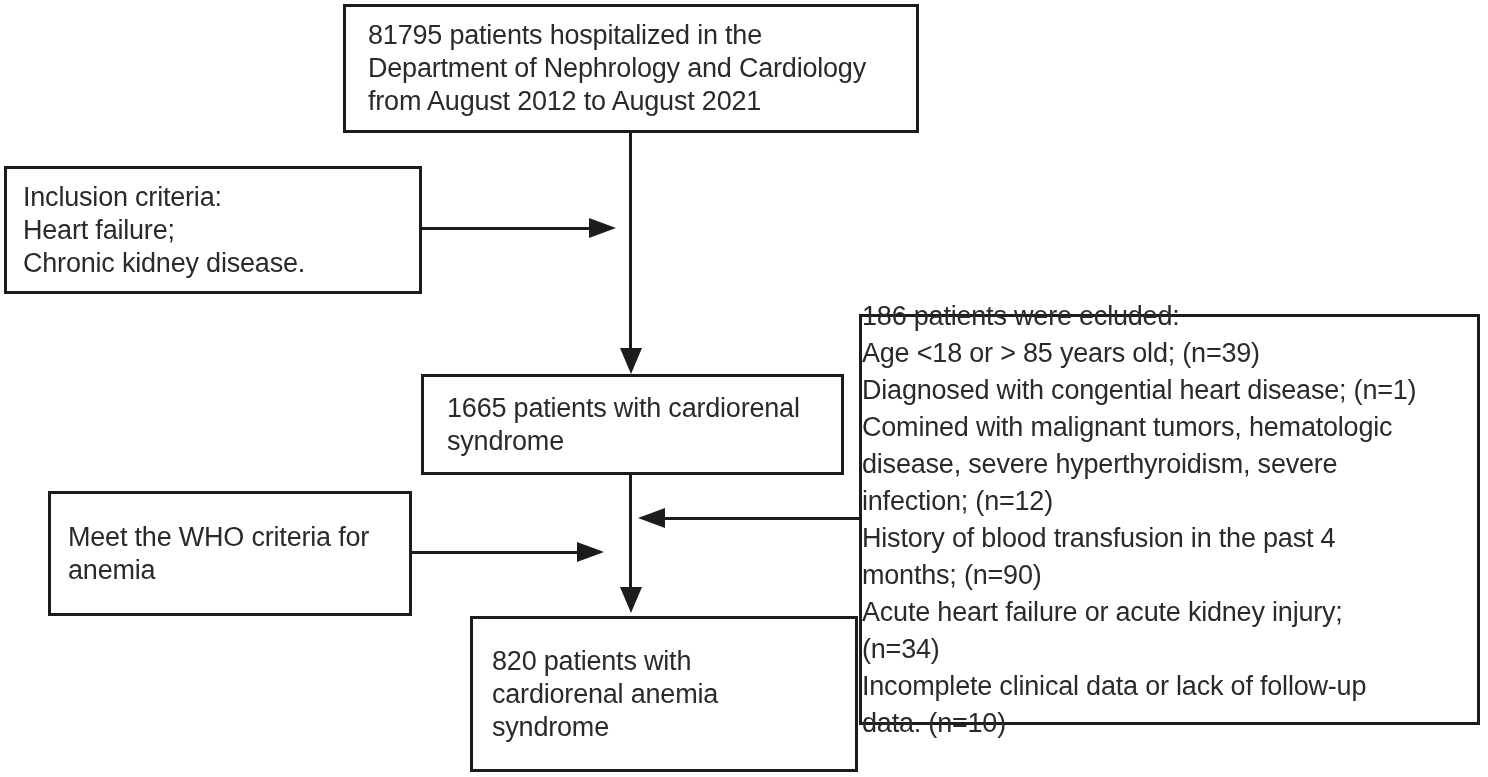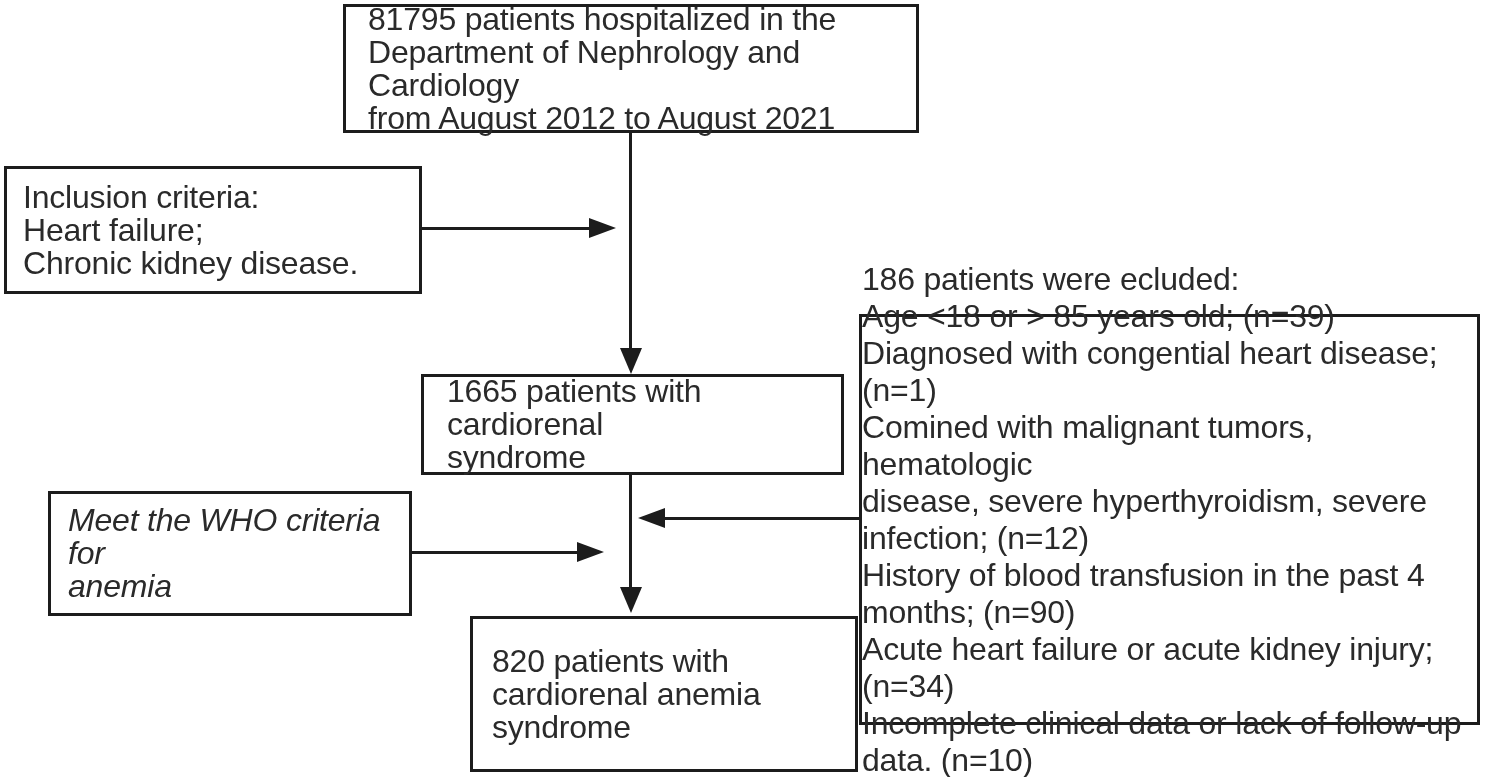--- a/index.html
+++ b/index.html
@@ -24,32 +24,32 @@
   }
   .box {
     position: absolute;
     border: 3px solid var(--line-color);
     background: var(--bg-color);
     display: flex;
     align-items: center;
   }
   .box-text {
     white-space: pre-line;
-    font-size: 32px;
+    font-size: 27px;
     line-height: 33px;
     letter-spacing: -0.2px;
     color: var(--text-color);
   }
   
   .box-top        { left: 343px; top: 4px;   width: 576px; height: 129px; padding-left: 22px; padding-right: 6px; }
   .box-inclusion  { left: 4px;   top: 166px; width: 418px; height: 128px; padding-left: 16px; padding-right: 6px; }
   .box-crs        { left: 421px; top: 374px; width: 423px; height: 101px; padding-left: 23px; padding-right: 6px; }
   .box-exclusion  { left: 859px; top: 314px; width: 621px; height: 411px; padding-right: 4px; }
   .box-exclusion .box-text { line-height: 37px; }
-  .box-who        { left: 48px;  top: 491px; width: 364px; height: 125px; padding-left: 17px; padding-right: 2px; font-style: italic; }
+  .box-who        { left: 48px;  top: 491px; width: 364px; height: 125px; padding-left: 17px; padding-right: 2px; }
   .box-cas        { left: 470px; top: 616px; width: 388px; height: 156px; padding-left: 19px; padding-right: 6px; }
 
   
   .line {
     position: absolute;
     background: var(--line-color);
   }
   .line-v1 { left: 629px; top: 133px; width: 3px;   height: 216px; }
   .line-h1 { left: 422px; top: 227px; width: 167px; height: 3px; }
   .line-v2 { left: 629px; top: 475px; width: 3px;   height: 113px; }

